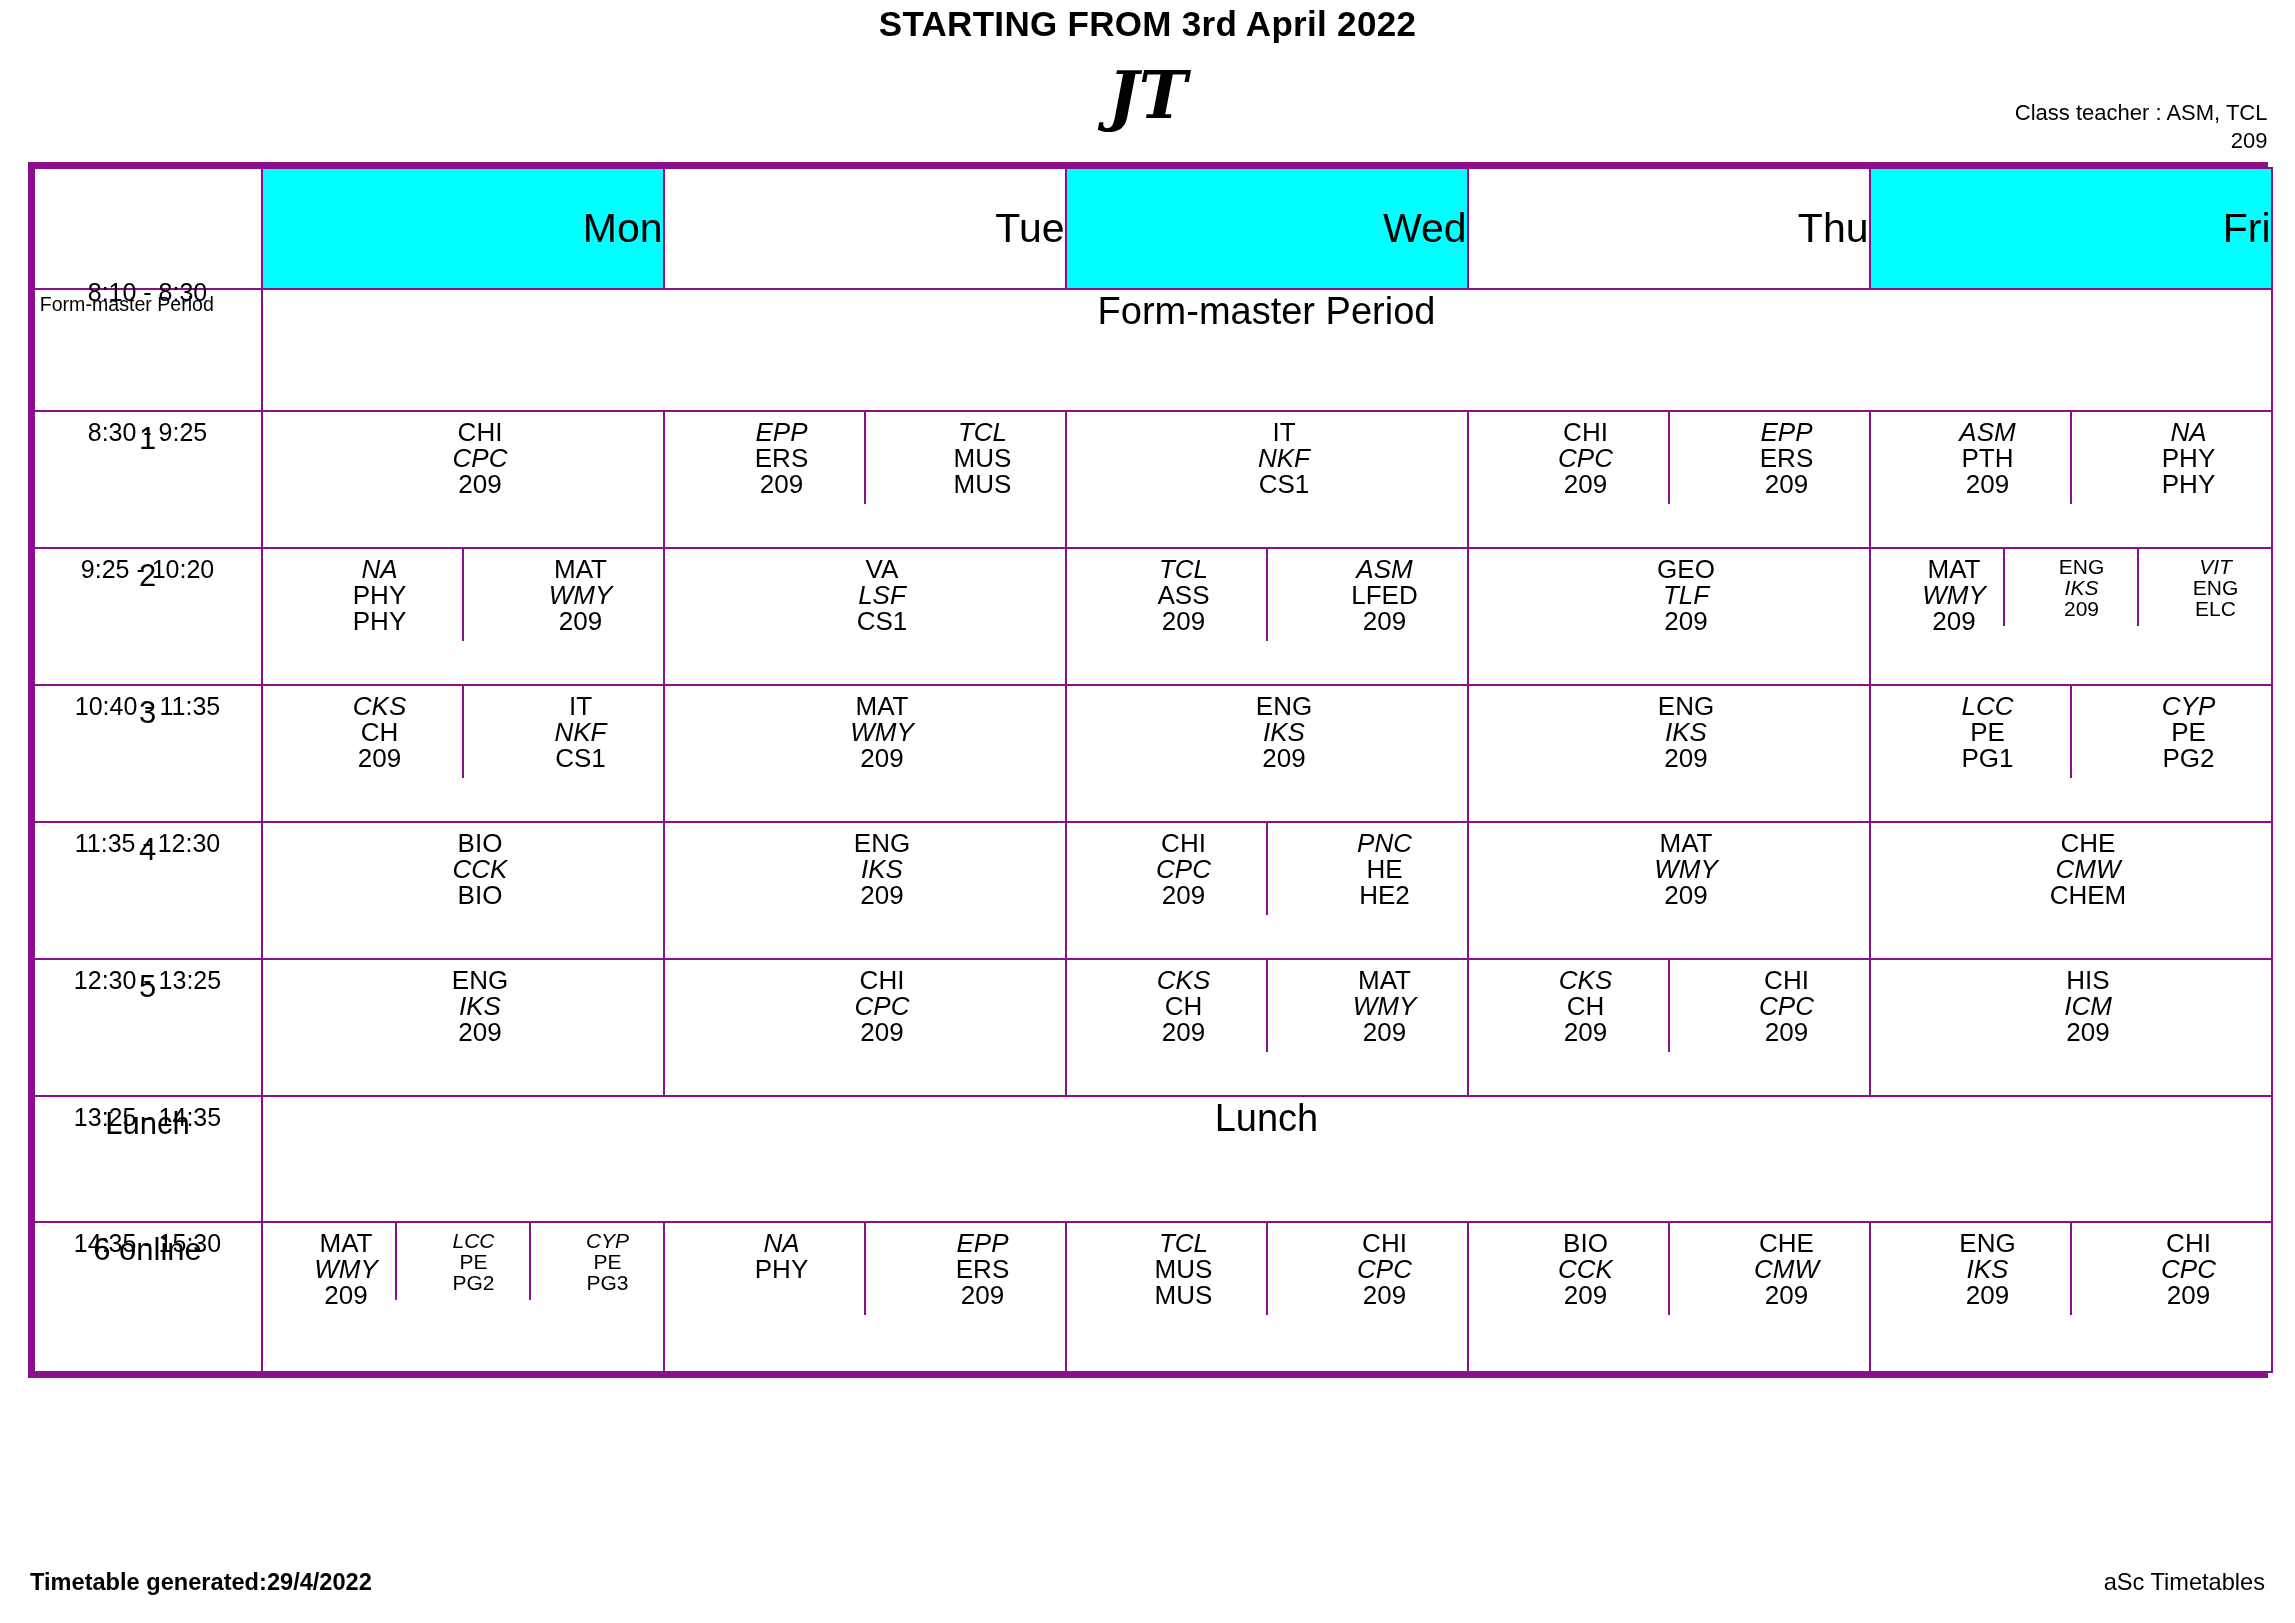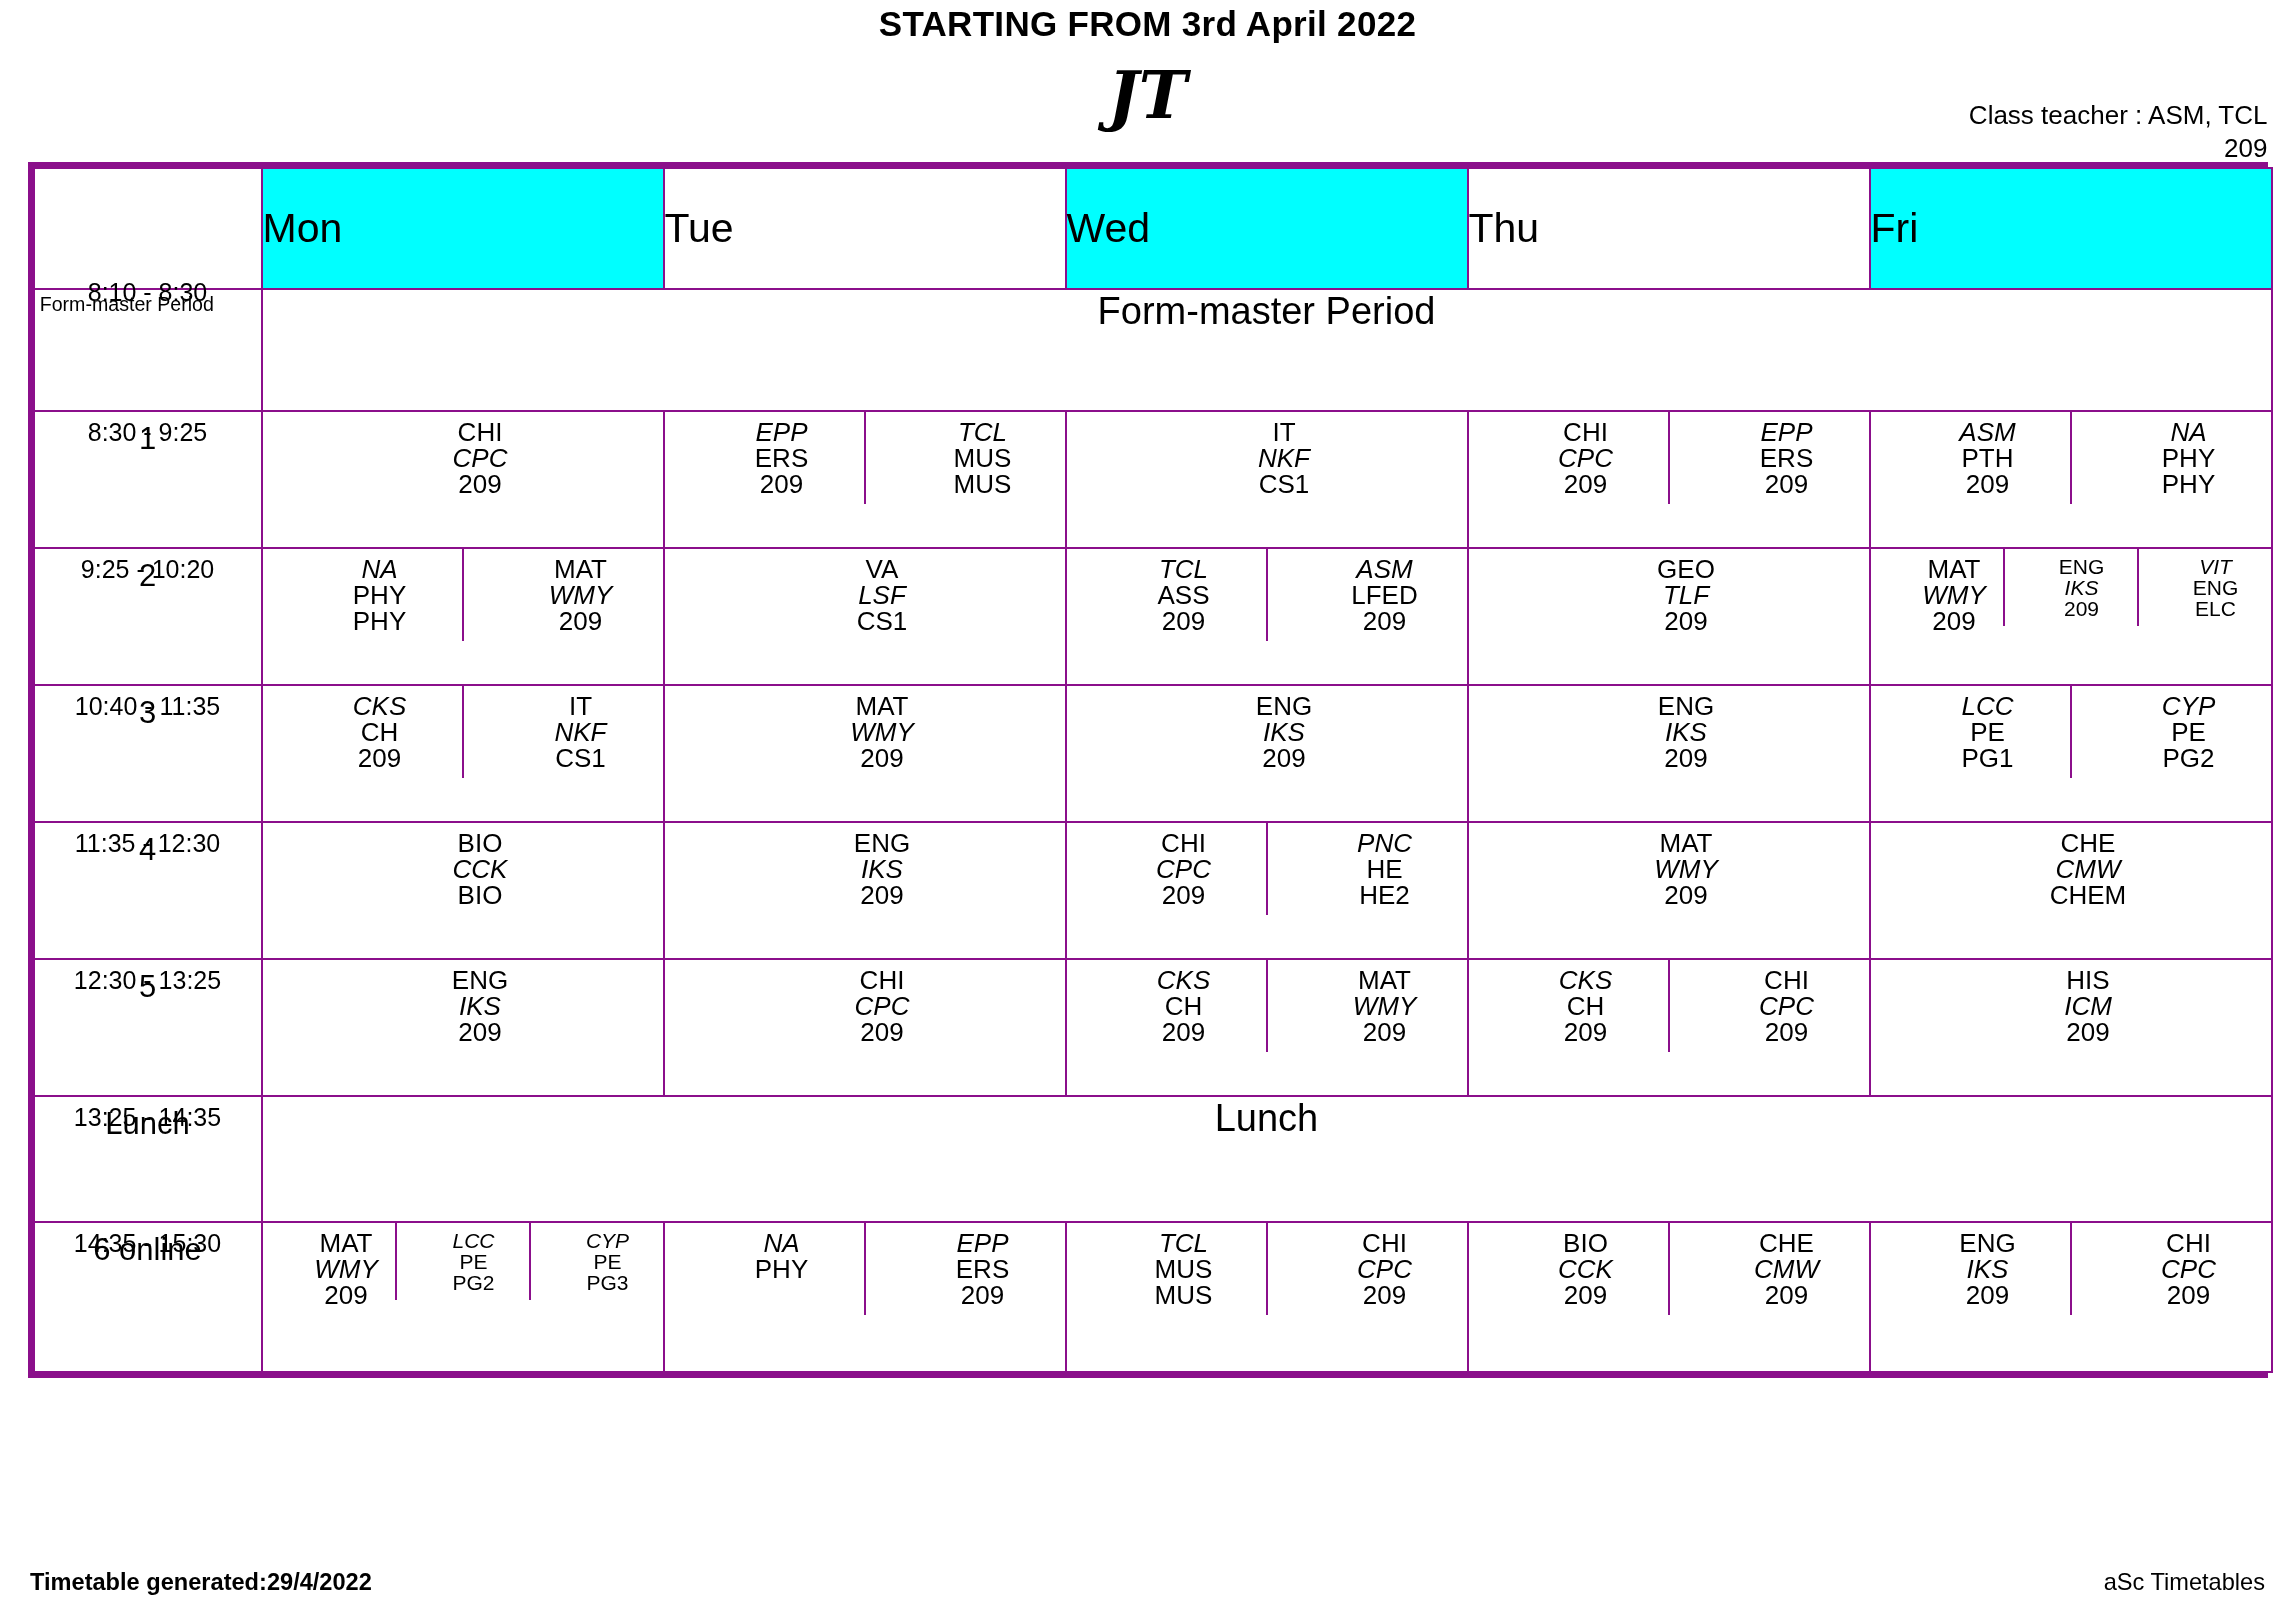--- a/index.html
+++ b/index.html
@@ -15,21 +15,21 @@
   }
   .logo{
     position:absolute;left:0;right:0;top:51px;text-align:center;
     font-family:"DejaVu Serif",serif;font-size:65px;font-weight:bold;
     font-style:italic;line-height:1;margin-top:12px;
   }
   .school{
     position:absolute;left:30px;top:128px;font-size:25px;white-space:nowrap;
   }
   .classteacher{
-    position:absolute;right:27.5px;top:99px;text-align:right;font-size:26px;line-height:1.25;
+    position:absolute;right:27.5px;top:99px;text-align:right;font-size:22px;line-height:1.25;
   }
 
   
   .grid{
     position:absolute;left:27.5px;top:162px;width:2240px;
     border:5.9px solid #8b0f8b;border-collapse:collapse;
     background:#fff;box-sizing:border-box;
   }
   table.tt{width:100%;border-collapse:collapse;table-layout:fixed;}
   table.tt td{
@@ -42,21 +42,21 @@
   .tcell{position:relative;height:100%;}
   .tnum{
     text-align:center;font-size:31px;padding-top:10.5px;line-height:1.05;
   }
   .tnum.small{font-size:19.6px;text-align:left;padding-left:5.2px;padding-top:3.9px;}
   .trange{
     position:absolute;left:0;right:0;bottom:7.9px;text-align:center;font-size:25px;
   }
 
   
-  .dayhdr{height:119px;text-align:left;font-size:41px;line-height:119px;}
+  .dayhdr{height:119px;text-align:right;font-size:41px;line-height:119px;}
   .dayhdr.hl{background:#00ffff;}
 
   
   .banner{height:100%;text-align:center;font-size:38px;}
   td.bannertd{vertical-align:middle;}
 
   
   .row-lessons{height:137px;}
   .row-lessons.tall{height:150px;}
   td.lesson{padding:0;}

